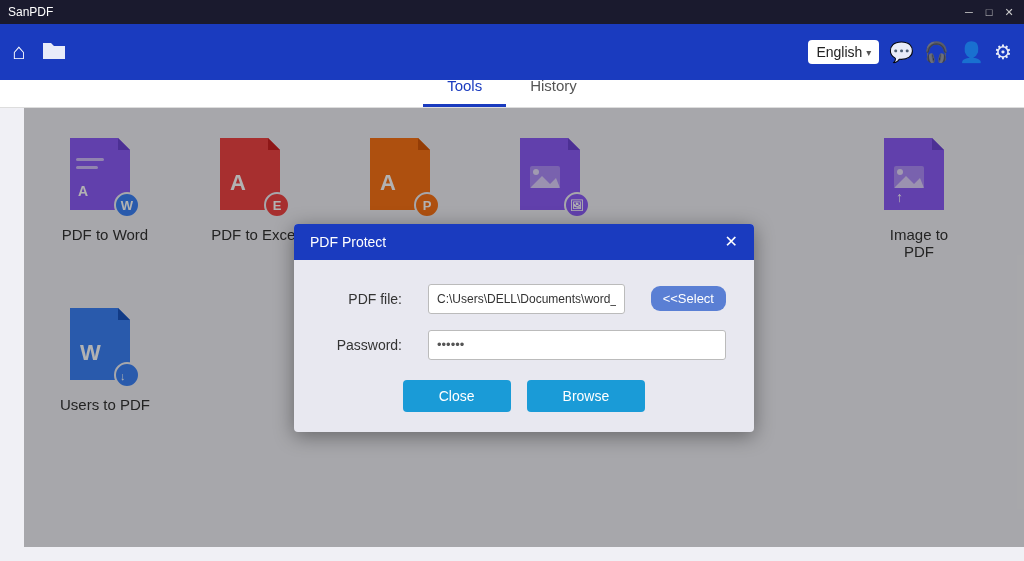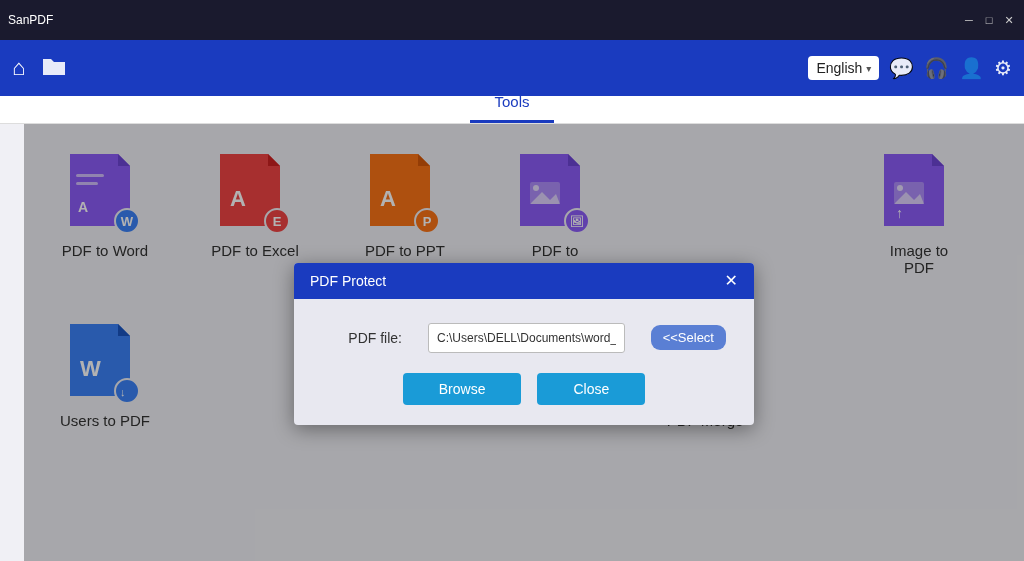--- a/index.html
+++ b/index.html
@@ -8,21 +8,21 @@
       background: #f0f0f5;
       width: 1024px;
       height: 561px;
       overflow: hidden;
       position: relative;
     }
 
     
     #title-bar {
       background: #1a1a2e;
-      height: 40px;
+      height: 24px;
       display: flex;
       align-items: center;
       padding: 0 8px;
       justify-content: space-between;
     }
     #title-bar-text {
       color: #fff;
       font-size: 12px;
     }
     #title-bar-controls {
@@ -302,20 +302,23 @@
     <span class="nav-icon-circle">🎧</span>
     <span class="nav-icon-circle">👤</span>
     <span class="nav-icon-circle">⚙</span>
   </div>
 </div>
 
 <div id="tabs-bar">
   <div class="tab active">
     <span>Tools</span>
   </div>
+  <div class="tab">
+    <span>History</span>
+  </div>
 </div>
 
 <div id="main-content">
 
   <div id="tools-grid">
 
     <div class="tool-item">
       <div class="tool-icon-wrap">
         <svg width="60" height="72" viewBox="0 0 60 72">
           <polygon points="0,0 48,0 60,12 60,72 0,72" fill="#8b5cf6" rx="3"></polygon>
@@ -432,23 +435,27 @@
       </div>
 
       <div id="dialog-body">
 
         <div class="form-row">
           <label class="form-label">PDF file:</label>
           <input class="file-path-input" type="text" value="C:\Users\DELL\Documents\word_1-N.pdf" readonly="" style="">
           <button class="select-btn">&lt;&lt;Select</button>
         </div>
 
+        <div class="form-row">
+          <label class="form-label">Password:</label>
+          <input class="form-input" type="password" value="123456" style="">
+        </div>
 
       </div>
 
       <div id="dialog-footer">
+        <button class="dialog-action-btn btn-close">Close</button>
         <button class="dialog-action-btn btn-browse">Browse</button>
-        <button class="dialog-action-btn btn-close">Close</button>
       </div>
     </div>
   </div>
 
 </div>
 
 </body></html>

